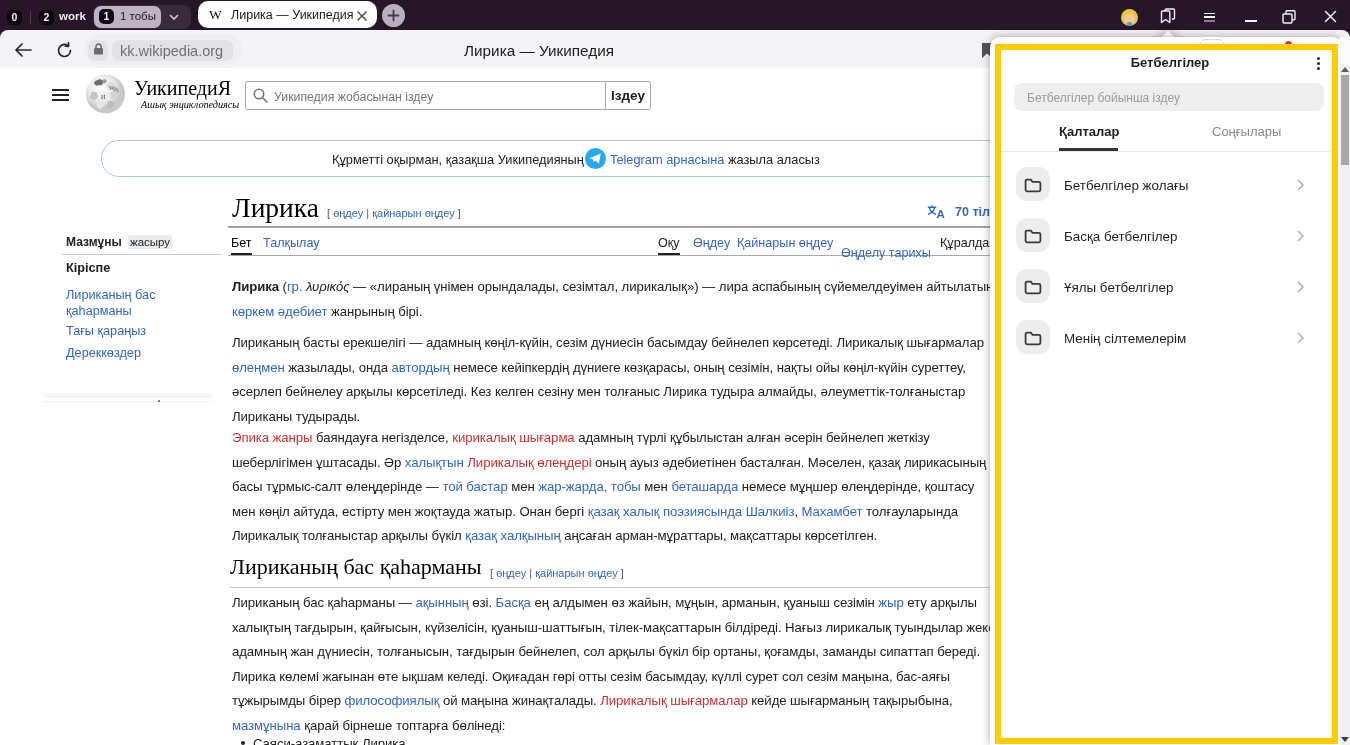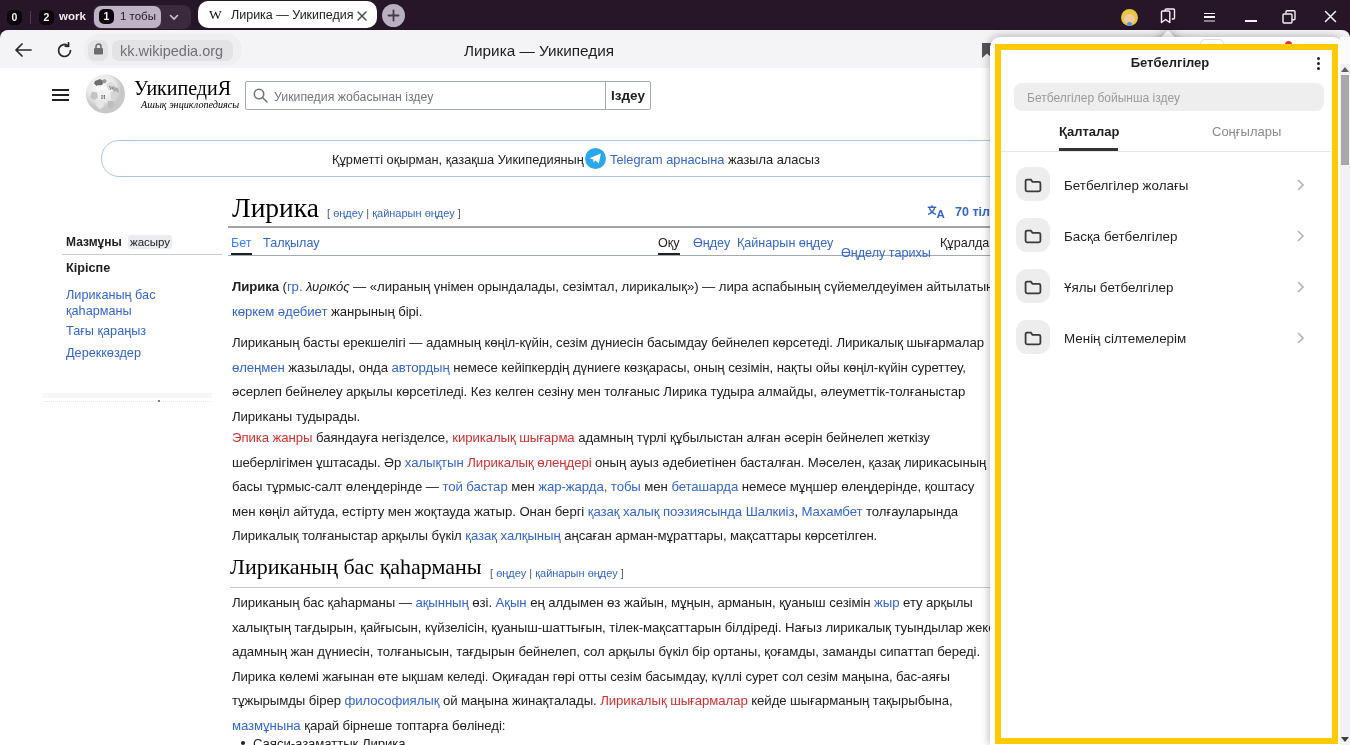--- a/index.html
+++ b/index.html
@@ -162,21 +162,21 @@
   <div class="abs serif" style="left:232px;top:192px;font-size:27.5px;color:#000;">Лирика</div>
   <div class="abs" style="left:327px;top:207px;font-size:11px;color:#54595d;">[ <span class="bl">өңдеу</span> | <span class="bl">қайнарын өңдеу</span> ]</div>
   <svg class="abs" style="left:927px;top:204px;" width="19" height="15" viewBox="0 0 19 15">
     <path d="M0.8 3.2 h8.4 M5 1.2 v2 M7.8 3.2 c-0.6 3.4 -3.4 6 -6.8 7.2 M2.2 3.2 c0.6 3.4 3.4 6 6.8 7.2" stroke="#3366cc" stroke-width="1.35" fill="none"></path>
     <text x="9.5" y="14" font-size="11.5" font-weight="bold" fill="#3366cc" font-family="Liberation Sans">A</text>
   </svg>
   <div class="abs bl" style="left:955px;top:204.5px;font-size:12.5px;font-weight:bold;">70 тіл</div>
 
   <div class="abs" style="left:228px;top:226px;width:1110px;height:1.6px;background:#9fa4aa;"></div>
   <div class="abs" style="left:228px;top:255px;width:1110px;height:1px;background:#a2a9b1;"></div>
-  <div class="abs" style="left:231px;top:236px;font-size:12.6px;color:#3b82f6;">Бет</div>
+  <div class="abs" style="left:231px;top:236px;font-size:12.6px;color:#000000;">Бет</div>
   <div class="abs" style="left:231px;top:253px;width:21px;height:2px;background:#202122;"></div>
   <div class="abs bl" style="left:263px;top:236px;font-size:12.6px;">Талқылау</div>
   <div class="abs" style="left:658px;top:236px;font-size:12.6px;color:#202122;">Оқу</div>
   <div class="abs" style="left:658px;top:253px;width:22px;height:2px;background:#202122;"></div>
   <div class="abs bl" style="left:693px;top:236px;font-size:12.6px;">Өңдеу</div>
   <div class="abs bl" style="left:737px;top:236px;font-size:12.6px;">Қайнарын өңдеу</div>
   <div class="abs bl" style="left:841px;top:236px;font-size:12.6px;margin-top:10px;">Өңделу тарихы</div>
   <div class="abs" style="left:940px;top:236px;font-size:12.6px;color:#202122;">Құралдар</div>
 
   <div class="line" style="left:232px;top:279px;"><b>Лирика</b> (<span class="bl">гр.</span> <i>λυρικός</i> — «лираның үнімен орындалады, сезімтал, лирикалық») — лира аспабының сүйемелдеуімен айтылатын</div>
@@ -190,21 +190,21 @@
   <div class="line" style="left:232px;top:430px;"><span class="rd">Эпика жанры</span> баяндауға негізделсе, <span class="rd">кирикалық шығарма</span> адамның түрлі құбылыстан алған әсерін бейнелеп жеткізу</div>
   <div class="line" style="left:232px;top:454.5px;">шеберлігімен ұштасады. Әр <span class="bl">халықтын</span> <span class="rd">Лирикалық өлеңдері</span> оның ауыз әдебиетінен басталған. Мәселен, қазақ лирикасының</div>
   <div class="line" style="left:232px;top:479px;">басы тұрмыс-салт өлеңдерінде — <span class="bl">той бастар</span> мен <span class="bl">жар-жарда,</span> <span class="bl">тобы</span> мен <span class="bl">беташарда</span> немесе мұңшер өлеңдерінде, қоштасу</div>
   <div class="line" style="left:232px;top:503.5px;">мен көңіл айтуда, естірту мен жоқтауда жатыр. Онан бергі <span class="bl">қазақ халық поэзиясында</span> <span class="bl">Шалкиіз</span>, <span class="bl">Махамбет</span> толғауларында</div>
   <div class="line" style="left:232px;top:528px;">Лирикалық толғаныстар арқылы бүкіл <span class="bl">қазақ халқының</span> аңсаған арман-мұраттары, мақсаттары көрсетілген.</div>
 
   <div class="abs serif" style="left:230px;top:554px;font-size:22px;color:#000;">Лириканың бас қаһарманы</div>
   <div class="abs" style="left:490px;top:567px;font-size:11px;color:#54595d;">[ <span class="bl">өңдеу</span> | <span class="bl">қайнарын өңдеу</span> ]</div>
   <div class="abs" style="left:230px;top:587px;width:1108px;height:1px;background:#c3c9cf;"></div>
 
-  <div class="line" style="left:232px;top:595px;">Лириканың бас қаһарманы — <span class="bl">ақынның</span> өзі. <span class="bl">Ақын</span> ең алдымен өз жайын, мұңын, арманын, қуаныш сезімін <span class="bl">жыр</span> ету арқылы</div>
+  <div class="line" style="left:232px;top:595px;">Лириканың бас қаһарманы — <span class="bl">ақынның</span> өзі. <span class="bl">Басқа</span> ең алдымен өз жайын, мұңын, арманын, қуаныш сезімін <span class="bl">жыр</span> ету арқылы</div>
   <div class="line" style="left:232px;top:619.5px;">халықтың тағдырын, қайғысын, күйзелісін, қуаныш-шаттығын, тілек-мақсаттарын білдіреді. Нағыз лирикалық туындылар жеке</div>
   <div class="line" style="left:232px;top:668.5px;">Лирика көлемі жағынан өте ықшам келеді. Оқиғадан гөрі отты сезім басымдау, күллі сурет сол сезім маңына, бас-аяғы</div>
   <div class="line" style="left:232px;top:644px;">адамның жан дүниесін, толғанысын, тағдырын бейнелеп, сол арқылы бүкіл бір ортаны, қоғамды, заманды сипаттап береді.</div>
   <div class="line" style="left:232px;top:693px;">тұжырымды бірер <span class="bl">философиялық</span> ой маңына жинақталады. <span class="rd">Лирикалық шығармалар</span> кейде шығарманың тақырыбына,</div>
   <div class="line" style="left:232px;top:717.5px;"><span class="bl">мазмұнына</span> қарай бірнеше топтарға бөлінеді:</div>
   <div class="line" style="left:253px;top:736px;">Саяси-азаматтық Лирика</div>
   <div class="abs" style="left:241px;top:741px;width:4px;height:4px;border-radius:50%;background:#202122;"></div>
 
   <div class="abs" id="caret"></div>
   <div class="abs" id="card"></div>

